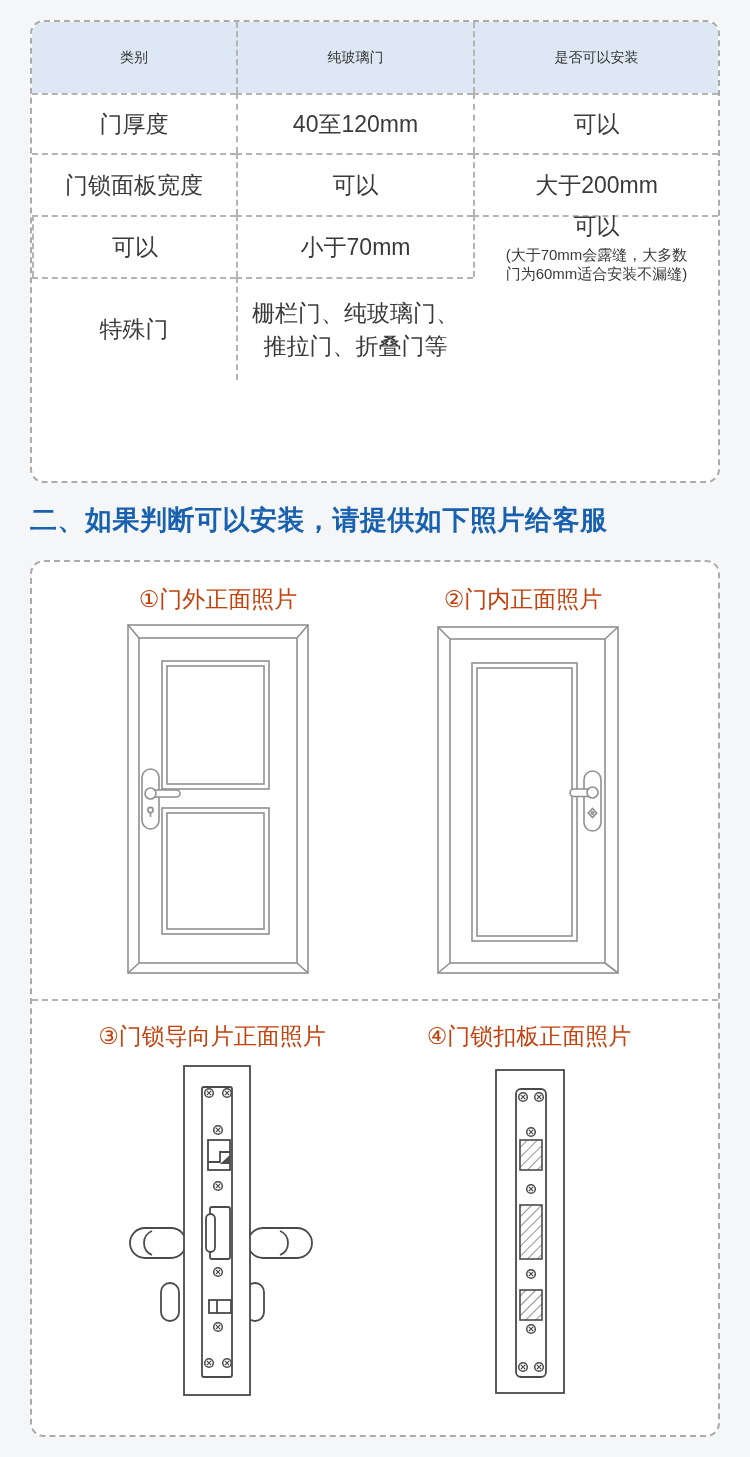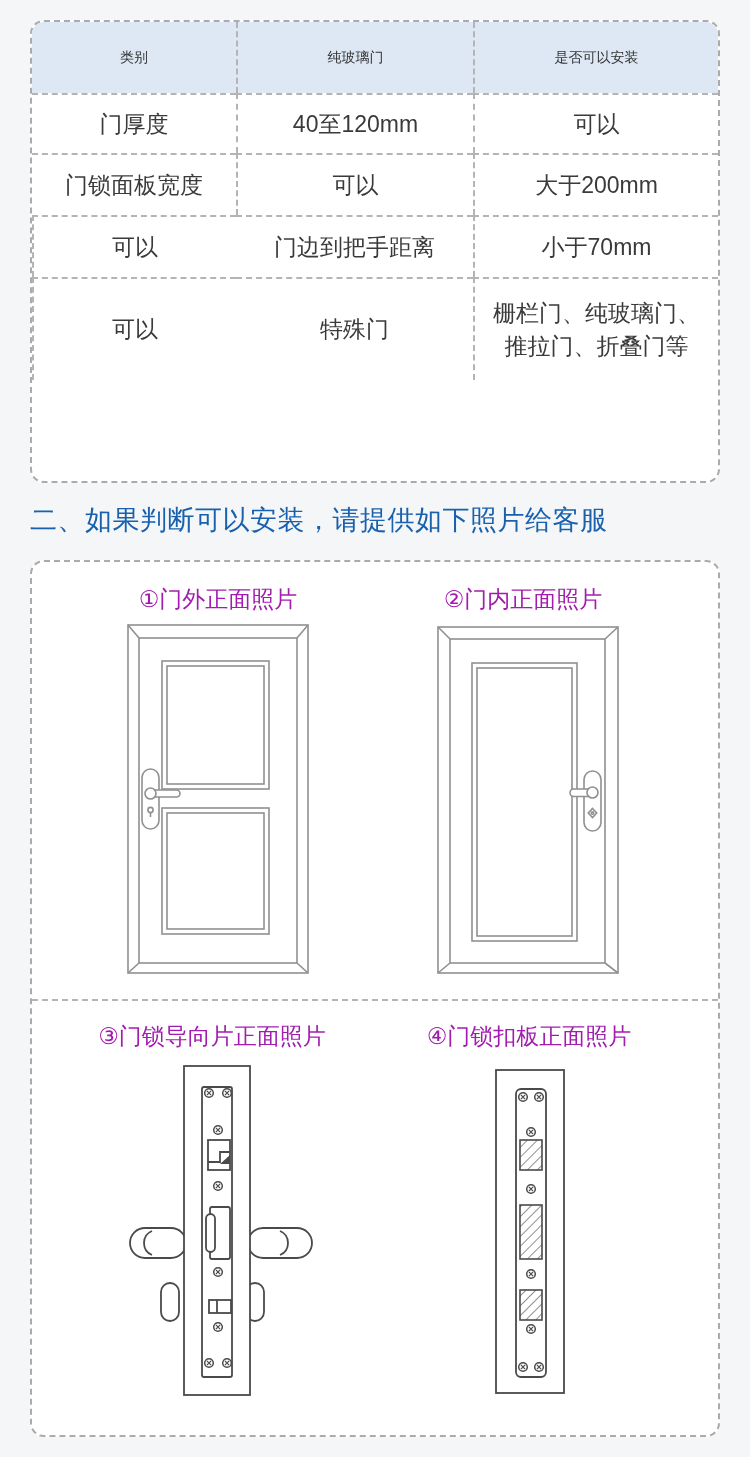--- a/index.html
+++ b/index.html
@@ -26,35 +26,35 @@
   }
   .bt{border-top:2px dashed #b4b4b4;}
   .bl{border-left:2px dashed #b4b4b4;}
   .head{background:#dde8f4;font-size:14px;color:#333;}
   .pre{white-space:pre-line;}
   .res-main{display:block;font-size:23px;}
   .note{display:block;font-size:15px;line-height:1.3;white-space:pre-line;margin-top:2px;}
   
   .sec-heading{
     position:absolute;top:502px;left:30px;width:700px;
-    font-size:27px;font-weight:400;color:#1961ae;letter-spacing:.5px;
+    font-size:27px;font-weight:700;color:#1961ae;letter-spacing:.5px;
   }
   
   .photo-panel{
     position:absolute;top:560px;left:30px;width:690px;height:877px;
     background:#ffffff;border:2px dashed #ababab;border-radius:14px;
     box-sizing:border-box;
   }
   .panel-divider{
     position:absolute;top:437px;left:0;width:100%;
     border-top:2px dashed #b4b4b4;
   }
   .photo-label{
     position:absolute;width:280px;text-align:center;
-    font-size:23px;color:#a21caf;
+    font-size:23px;color:#c2410c;
   }
   .lbl1{top:22px;left:46px;}
   .lbl2{top:22px;left:351px;}
   .lbl3{top:459px;left:40px;}
   .lbl4{top:459px;left:357px;}
   .diagram{position:absolute;}
   .door1{left:95px;top:62px;}
   .door2{left:405px;top:64px;}
   .lock3{left:88px;top:502px;}
   .lock4{left:462px;top:502px;}
@@ -80,24 +80,25 @@
   <div class="cell bt">门锁面板宽度</div>
   <div class="cell bt bl">
       <span class="res-main">可以</span>
     </div>
 
   <div class="cell bt bl">大于200mm</div>
   <div class="cell bt bl">
       <span class="res-main">可以</span>
     </div>
 
-  <div class="cell bt">门边到把手距离</div>
   <div class="cell bt bl">小于70mm</div>
   <div class="cell bt bl">
     <span class="res-main">可以</span>
+    <span class="note">(大于70mm会露缝，大多数
+门为60mm适合安装不漏缝)</span>
   </div>
 
   <div class="cell bt">特殊门</div>
   <div class="cell bt bl pre">栅栏门、纯玻璃门、
 推拉门、折叠门等</div>
 </div>
 
 <div class="sec-heading">二、如果判断可以安装，请提供如下照片给客服</div>
 
 <div class="photo-panel">

